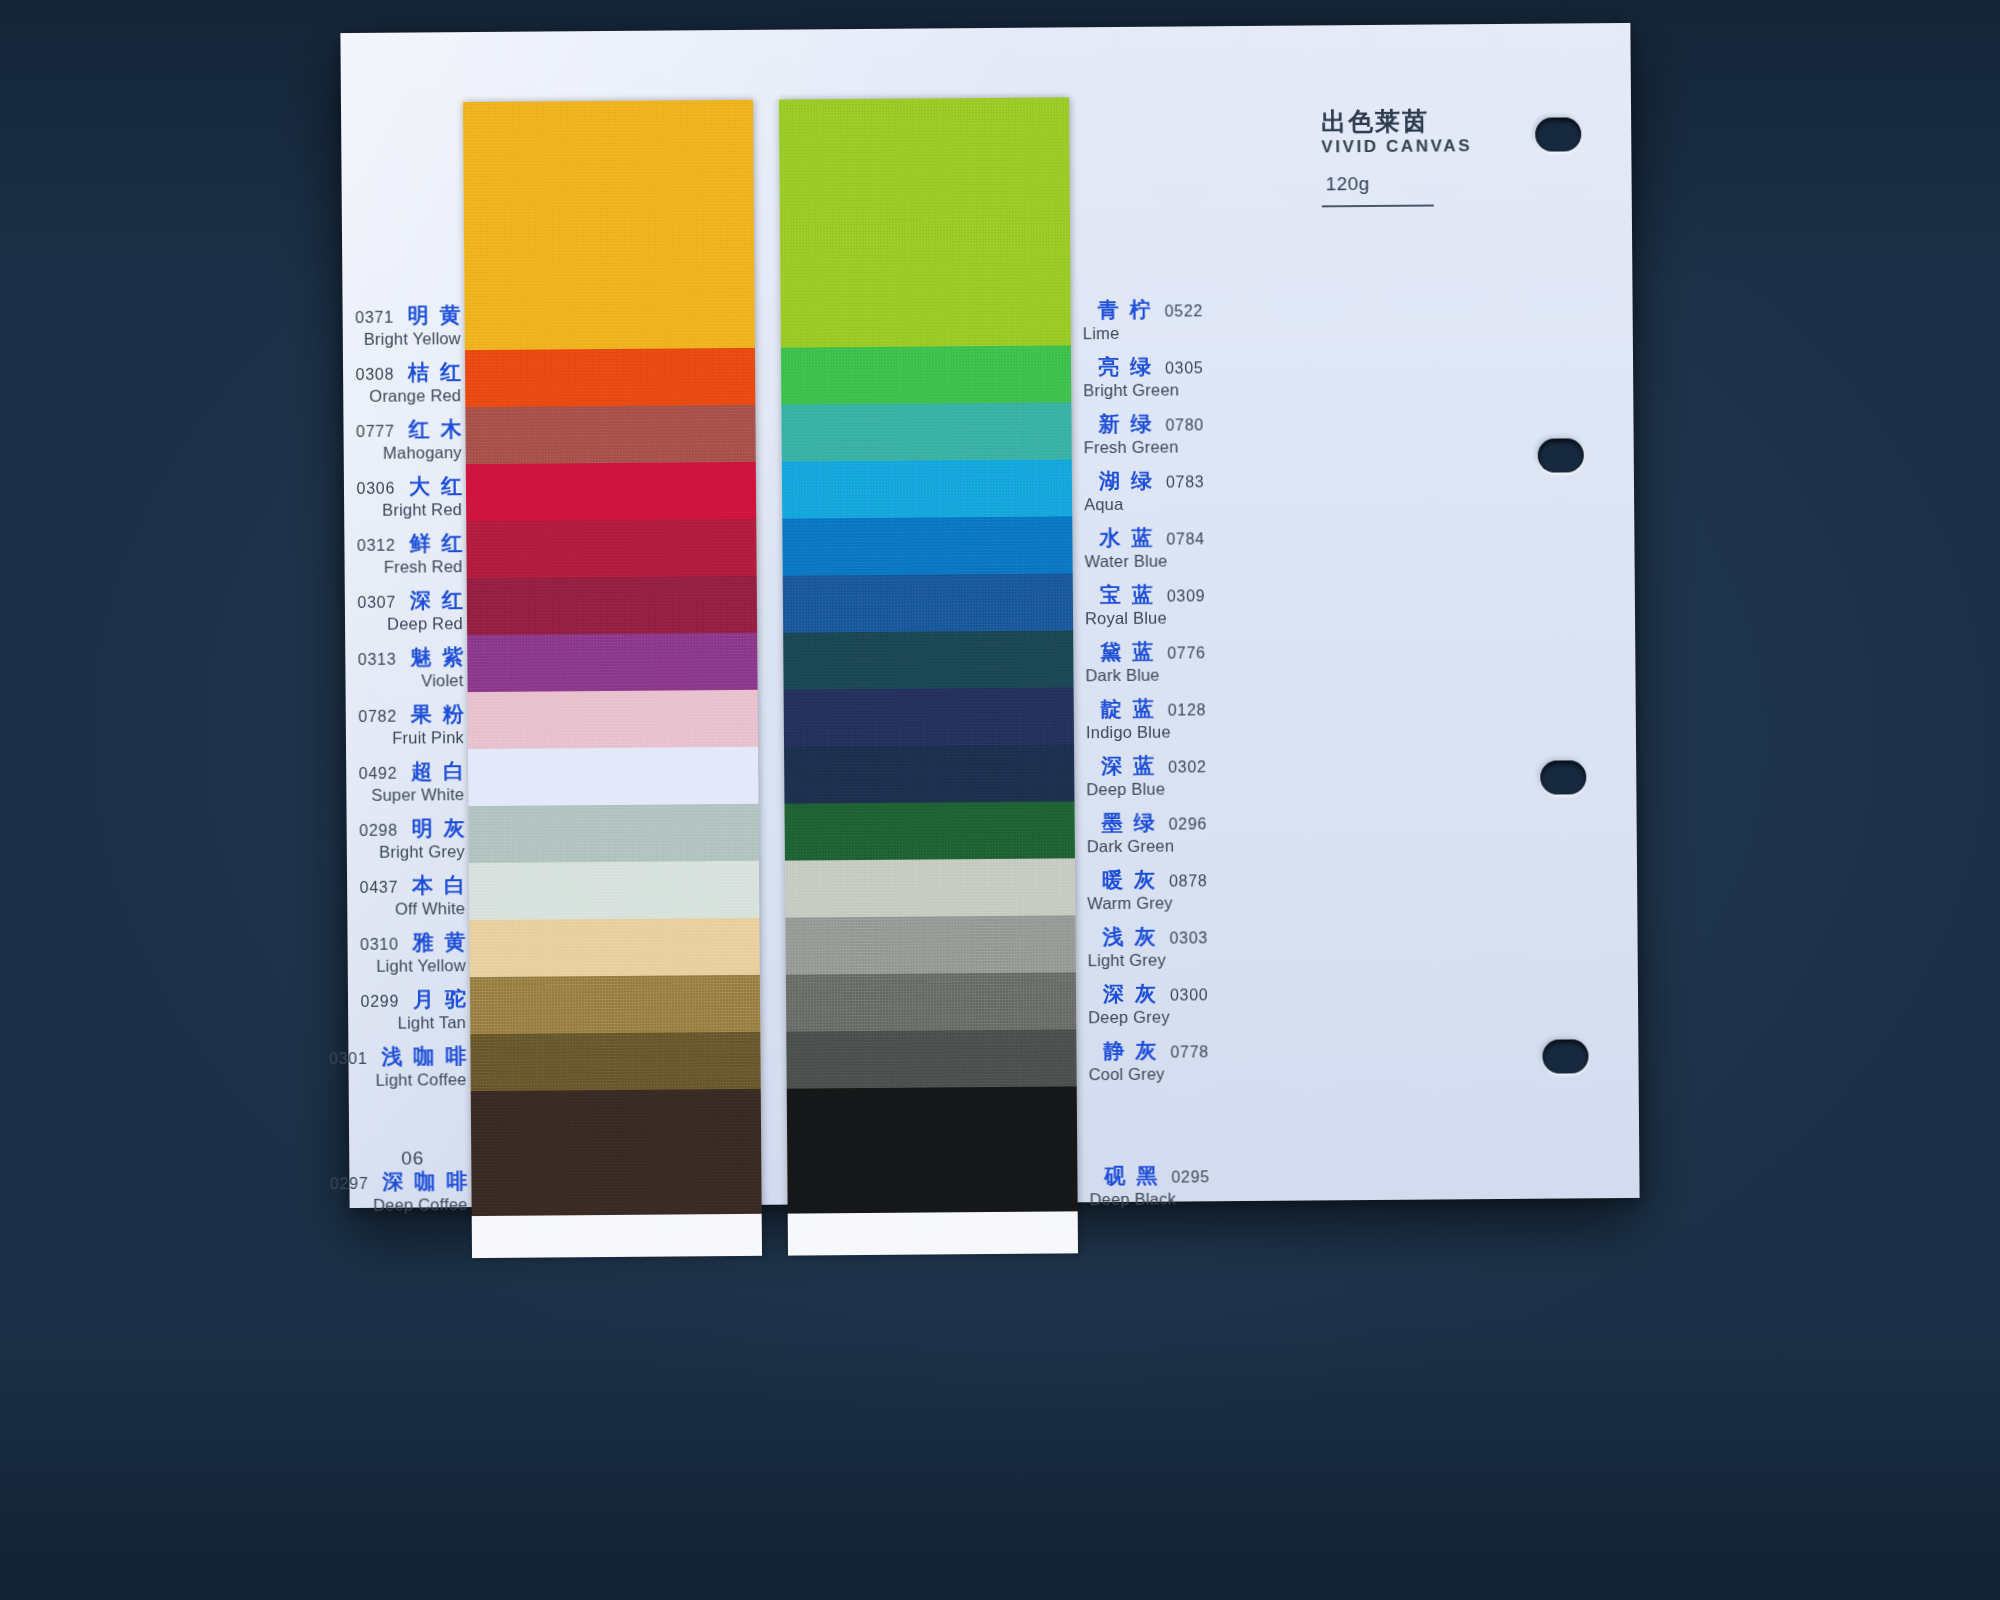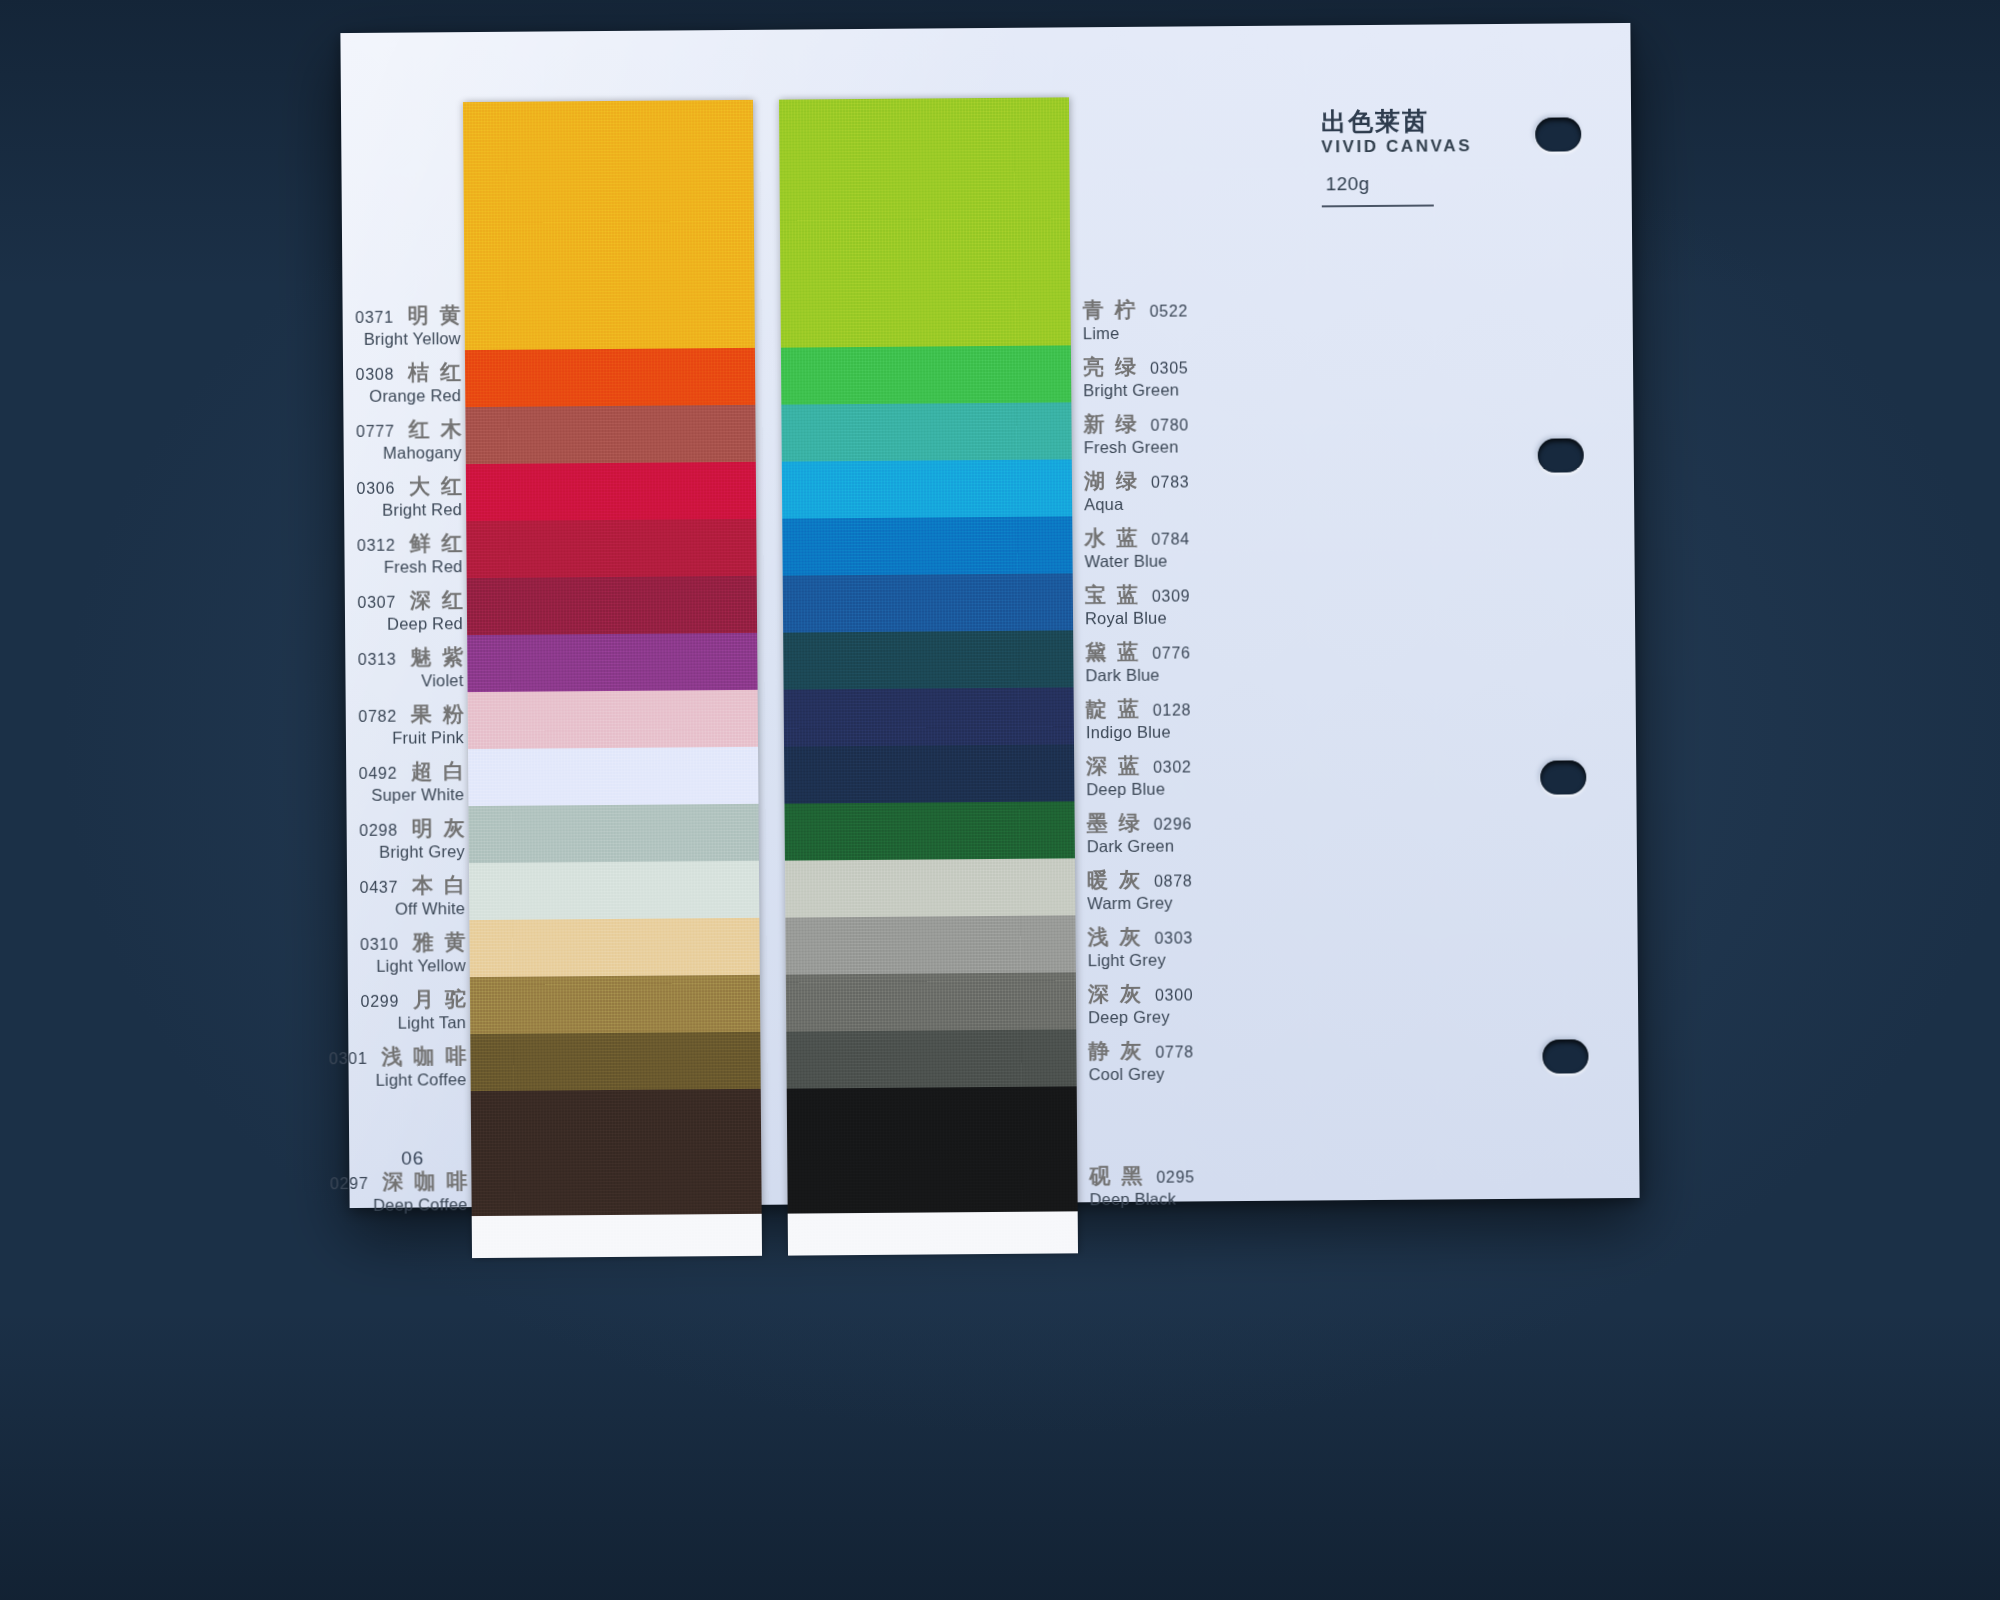--- a/index.html
+++ b/index.html
@@ -125,26 +125,26 @@
     display: flex; align-items: baseline; gap: 14px;
     line-height: 1.05;
   }
   .labels.left  .lbl .row1 { justify-content: flex-end; }
   .labels.right .lbl .row1 { justify-content: flex-start; }
   .code {
     font-size: 16px; color: #3a4656; letter-spacing: .7px;
     font-family: "Liberation Sans", "DejaVu Sans", sans-serif;
   }
   .cn-name {
-    font-size: 21px; font-weight: 700; color: #737373;
+    font-size: 21px; font-weight: 700; color: #1d4ed8;
     letter-spacing: 11px; white-space: nowrap;
     font-family: "DejaVu Sans", "Liberation Sans", sans-serif;
   }
   .labels.left  .cn-name { margin-right: -11px; }
-  .labels.right .cn-name { margin-right: -11px; }
+  .labels.right .cn-name { margin-right: -11px; margin-left: 15px; }
   .en-name {
     font-size: 16.5px; color: #3b4756; margin-top: 3px;
     letter-spacing: .2px; white-space: nowrap;
   }
 
   
   .page-no {
     position: absolute;
     left: 52px; bottom: 38px;
     font-size: 19px; color: #39465a; letter-spacing: 1px;

